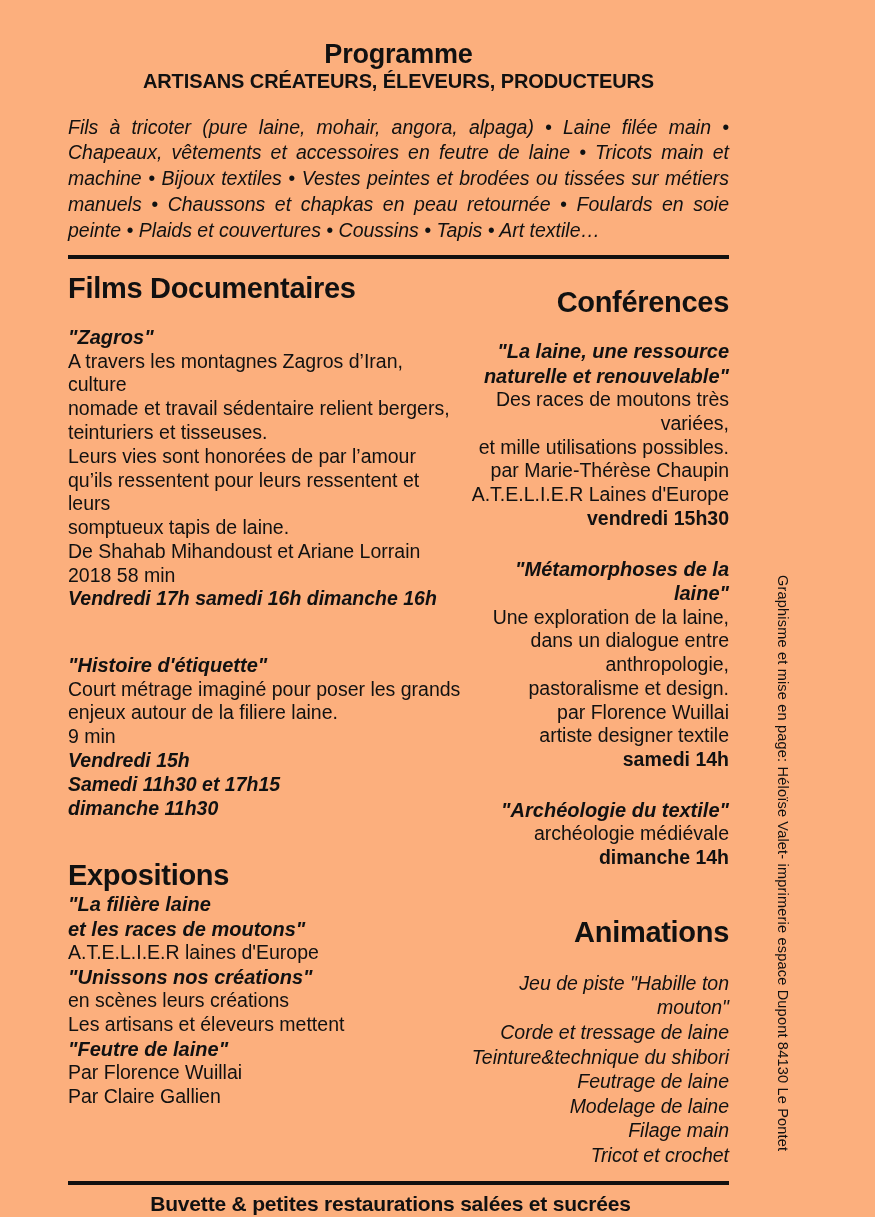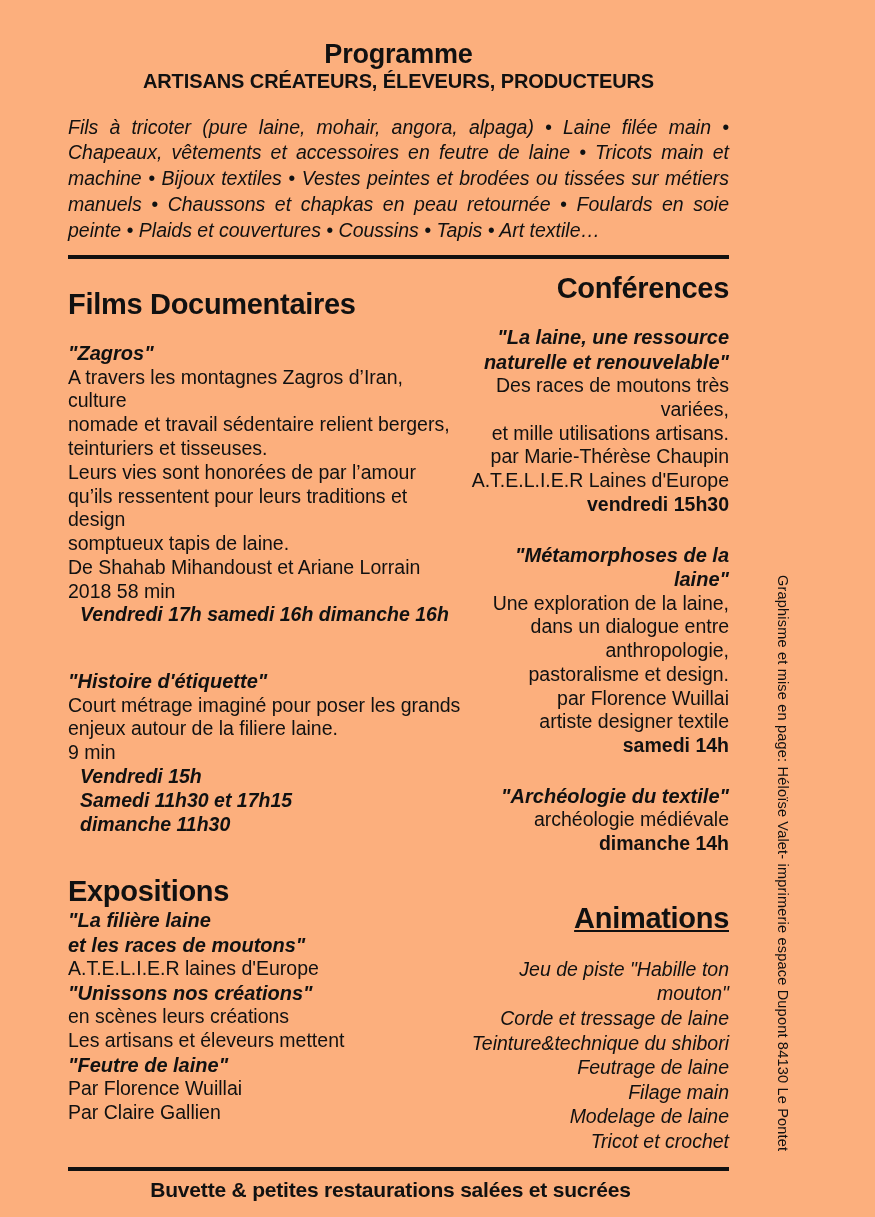--- a/index.html
+++ b/index.html
@@ -74,22 +74,22 @@
     box-sizing: border-box;
     text-align: right;
   }
 
   .sec-head {
     font-size: 29px;
     font-weight: bold;
     line-height: 1.1;
     letter-spacing: -0.3px;
   }
-  .sec-head-left { margin-top: 30px; text-align: left; }
-  .sec-head-right { margin-top: 14px; text-align: right; }
+  .sec-head-left { margin-top: 14px; text-align: left; }
+  .sec-head-right { margin-top: 28px; text-align: right; }
 
   .block { margin-top: 20px; }
 
   .item-title {
     font-size: 20px;
     font-weight: bold;
     font-style: italic;
     line-height: 1.22;
   }
   .item-body {
@@ -99,21 +99,20 @@
   .item-body-upright {
     font-size: 19.5px;
     font-style: normal;
     line-height: 1.22;
   }
   .item-time {
     font-size: 19.5px;
     font-weight: bold;
     font-style: italic;
     line-height: 1.22;
-    margin-left: 12px;
   }
   .item-time-upright {
     font-size: 19.5px;
     font-weight: bold;
     font-style: normal;
     line-height: 1.22;
   }
 
   .anim-list {
     margin-top: 22px;
@@ -163,21 +162,21 @@
     <div class="col-left">
 
       <div class="sec-head sec-head-left">Films Documentaires</div>
 
       <div class="block">
         <div class="item-title">"Zagros"</div>
         <div class="item-body">A travers les montagnes Zagros d’Iran, culture</div>
         <div class="item-body">nomade et travail sédentaire relient bergers,</div>
         <div class="item-body">teinturiers et tisseuses.</div>
         <div class="item-body">Leurs vies sont honorées de par l’amour</div>
-        <div class="item-body">qu’ils ressentent pour leurs traditions et design</div>
+        <div class="item-body">qu’ils ressentent pour leurs ressentent et leurs</div>
         <div class="item-body">somptueux tapis de laine.</div>
         <div class="item-body">De Shahab Mihandoust et Ariane Lorrain</div>
         <div class="item-body">2018  58 min</div>
         <div class="item-time">Vendredi 17h samedi 16h dimanche 16h</div>
       </div>
 
       <div class="block" style="margin-top:42px;">
         <div class="item-title">"Histoire d'étiquette"</div>
         <div class="item-body">Court métrage imaginé pour poser les grands</div>
         <div class="item-body">enjeux autour de la filiere laine.</div>
@@ -210,21 +209,21 @@
     </div>
 
     <div class="col-right">
 
       <div class="sec-head sec-head-right">Conférences</div>
 
       <div class="block">
         <div class="item-title">"La laine, une ressource</div>
         <div class="item-title">naturelle et renouvelable"</div>
         <div class="item-body">Des races de moutons très variées,</div>
-        <div class="item-body">et mille utilisations artisans.</div>
+        <div class="item-body">et mille utilisations possibles.</div>
         <div class="item-body-upright">par Marie-Thérèse Chaupin</div>
         <div class="item-body-upright">A.T.E.L.I.E.R Laines d'Europe</div>
         <div class="item-time-upright">vendredi 15h30</div>
       </div>
 
       <div class="block" style="margin-top:26px;">
         <div class="item-title">"Métamorphoses de la laine"</div>
         <div class="item-body">Une exploration de la laine,</div>
         <div class="item-body">dans un dialogue entre anthropologie,</div>
         <div class="item-body">pastoralisme et design.</div>
@@ -232,29 +231,29 @@
         <div class="item-body-upright">artiste designer textile</div>
         <div class="item-time-upright">samedi 14h</div>
       </div>
 
       <div class="block" style="margin-top:26px;">
         <div class="item-title">"Archéologie du textile"</div>
         <div class="item-body-upright">archéologie médiévale</div>
         <div class="item-time-upright">dimanche 14h</div>
       </div>
 
-      <div class="sec-head sec-head-right" style="margin-top:47px;text-decoration:underline;">Animations</div>
+      <div class="sec-head sec-head-right" style="margin-top:47px;">Animations</div>
 
       <div class="anim-list">
         <div>Jeu de piste "Habille ton mouton"</div>
         <div>Corde et tressage de laine</div>
         <div>Teinture&amp;technique du shibori</div>
         <div>Feutrage de laine</div>
+        <div>Modelage de laine</div>
         <div>Filage main</div>
-        <div>Modelage de laine</div>
         <div>Tricot et crochet</div>
       </div>
 
     </div>
   </div>
 
   <div class="rule rule-buvette-top"></div>
   <div class="buvette">Buvette &amp; petites restaurations salées et sucrées</div>
   <div class="rule rule-buvette-bot"></div>
 

